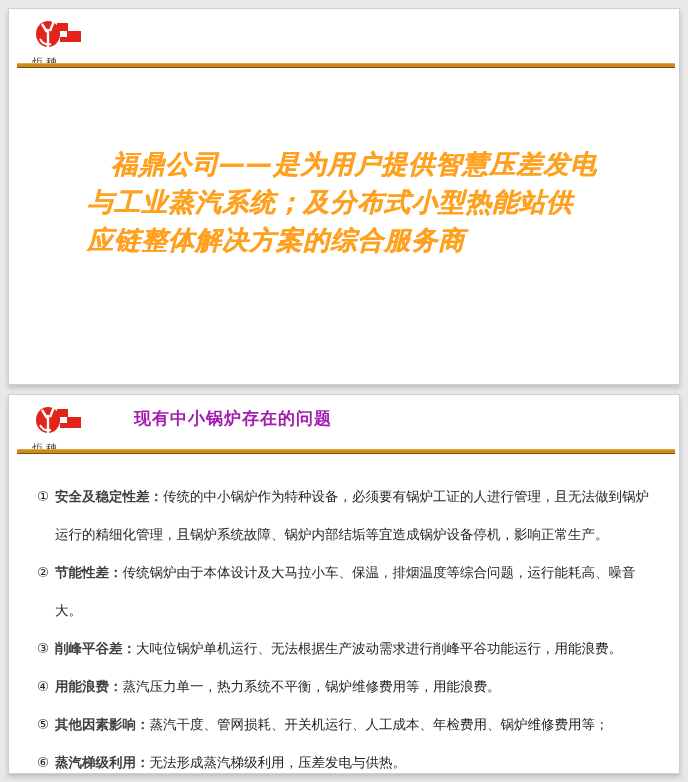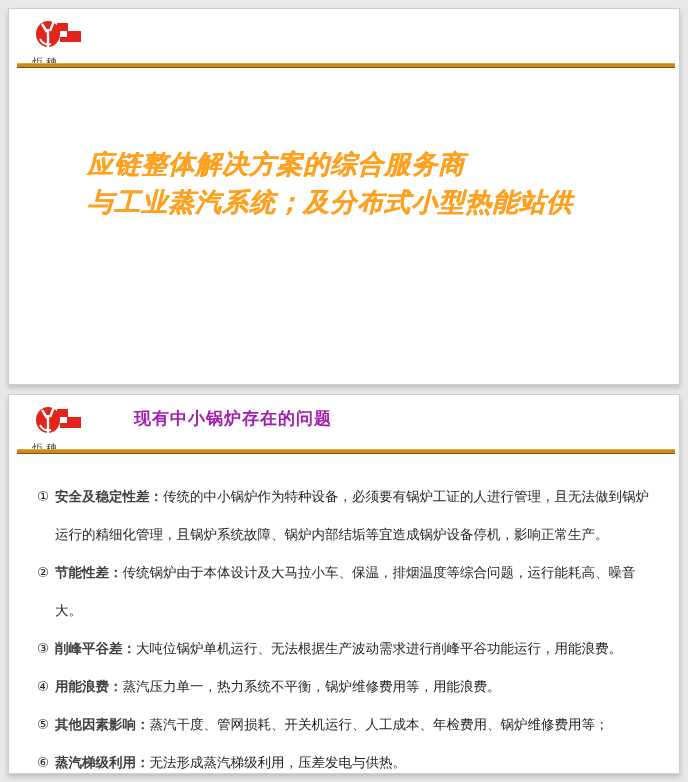--- a/index.html
+++ b/index.html
@@ -76,22 +76,23 @@
       <path d="M7,9 l5,8" stroke="#ffffff" stroke-width="2.4" fill="none"></path>
       <path d="M19,6 l-4,10" stroke="#ffffff" stroke-width="2.4" fill="none"></path>
       <path d="M13,14 v18" stroke="#ffffff" stroke-width="2.4" fill="none"></path>
       <path d="M5,24 q4,7 11,5" stroke="#ffffff" stroke-width="2" fill="none"></path>
     </svg>
     <div class="logo-text">炬穗</div>
   </div>
   <div class="gold-rule"></div>
 
   <div class="s1-title">
+    <div class="line1">福鼎公司——是为用户提供智慧压差发电</div>
+    <div>与工业蒸汽系统；及分布式小型热能站供</div>
     <div>应链整体解决方案的综合服务商</div>
-    <div>与工业蒸汽系统；及分布式小型热能站供</div>
   </div>
 </div>
 
 <div class="slide slide2">
   <div class="logo">
     <svg width="48" height="36" viewBox="0 0 48 36">
       <ellipse cx="13" cy="19" rx="12" ry="13" fill="#e1251b"></ellipse>
       <rect x="22" y="8" width="11" height="10" fill="#e1251b"></rect>
       <rect x="25" y="16" width="21" height="11" fill="#e1251b"></rect>
       <rect x="25" y="16" width="7" height="6" fill="#ffffff"></rect>

